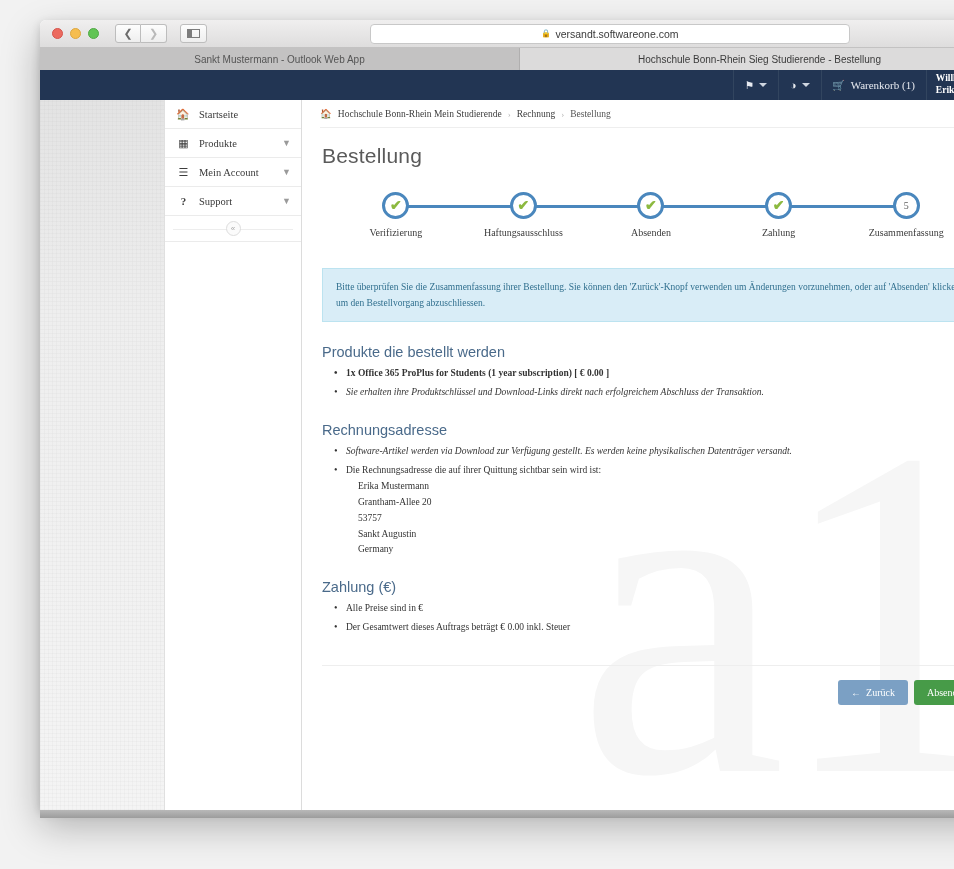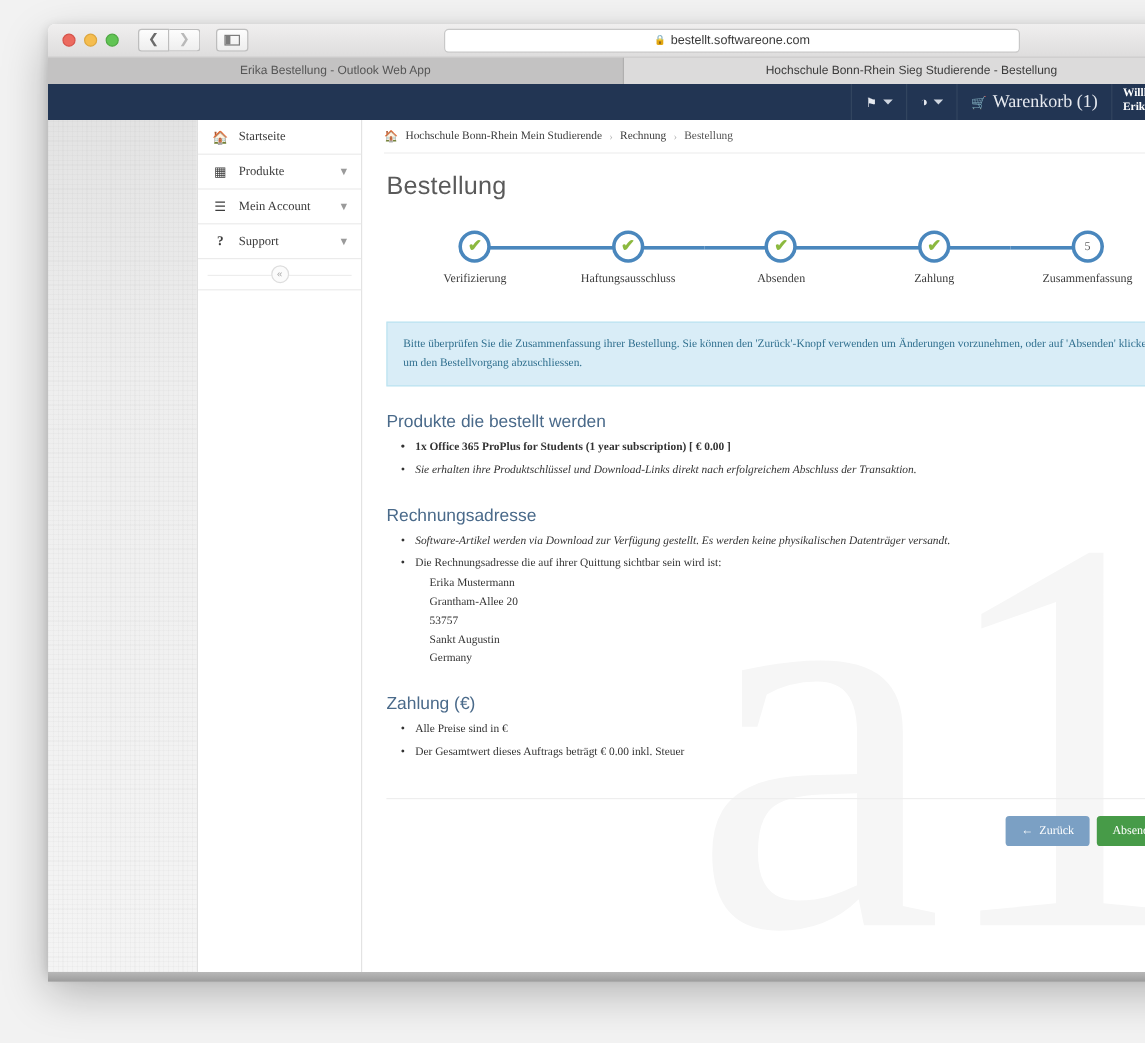--- a/index.html
+++ b/index.html
@@ -279,48 +279,48 @@
     </div>
     <div class="nav-group">
       <div class="nav-btn first">❮</div>
       <div class="nav-btn last">❯</div>
     </div>
     <div class="side-btn">
       <span class="sb-glyph"></span>
     </div>
     <div id="url-bar">
       <span id="url-lock">🔒</span>
-      <span>bestellt.softwareone.com</span>
+      <span>versandt.softwareone.com</span>
     </div>
 
   </div>
 
   <div id="tab-strip">
     <div class="tab inactive">
-      <span>Erika Bestellung - Outlook Web App</span>
+      <span>Sankt Mustermann - Outlook Web App</span>
     </div>
     <div class="tab active">
       <span>Hochschule Bonn-Rhein Sieg Studierende - Bestellung</span>
     </div>
   </div>
 
   <div id="app">
 
     <div id="app-header">
       <div class="hdr-item">
         <span>⚑</span>
         <span class="caret-down"></span>
       </div>
       <div class="hdr-item">
         <span>◑</span>
         <span class="caret-down"></span>
       </div>
       <div class="hdr-item">
         <span>🛒</span>
-        <span style="font-family:'Liberation Serif',serif;font-size:15px;">Warenkorb (1)</span>
+        <span style="font-family:'Liberation Serif',serif;font-size:11px;">Warenkorb (1)</span>
       </div>
       <div id="welcome-box">
         <span>Willkommen</span>
         <span>Erika Muster</span>
       </div>
     </div>
 
     <div id="app-body">
 
       <div id="left-strip"></div>

